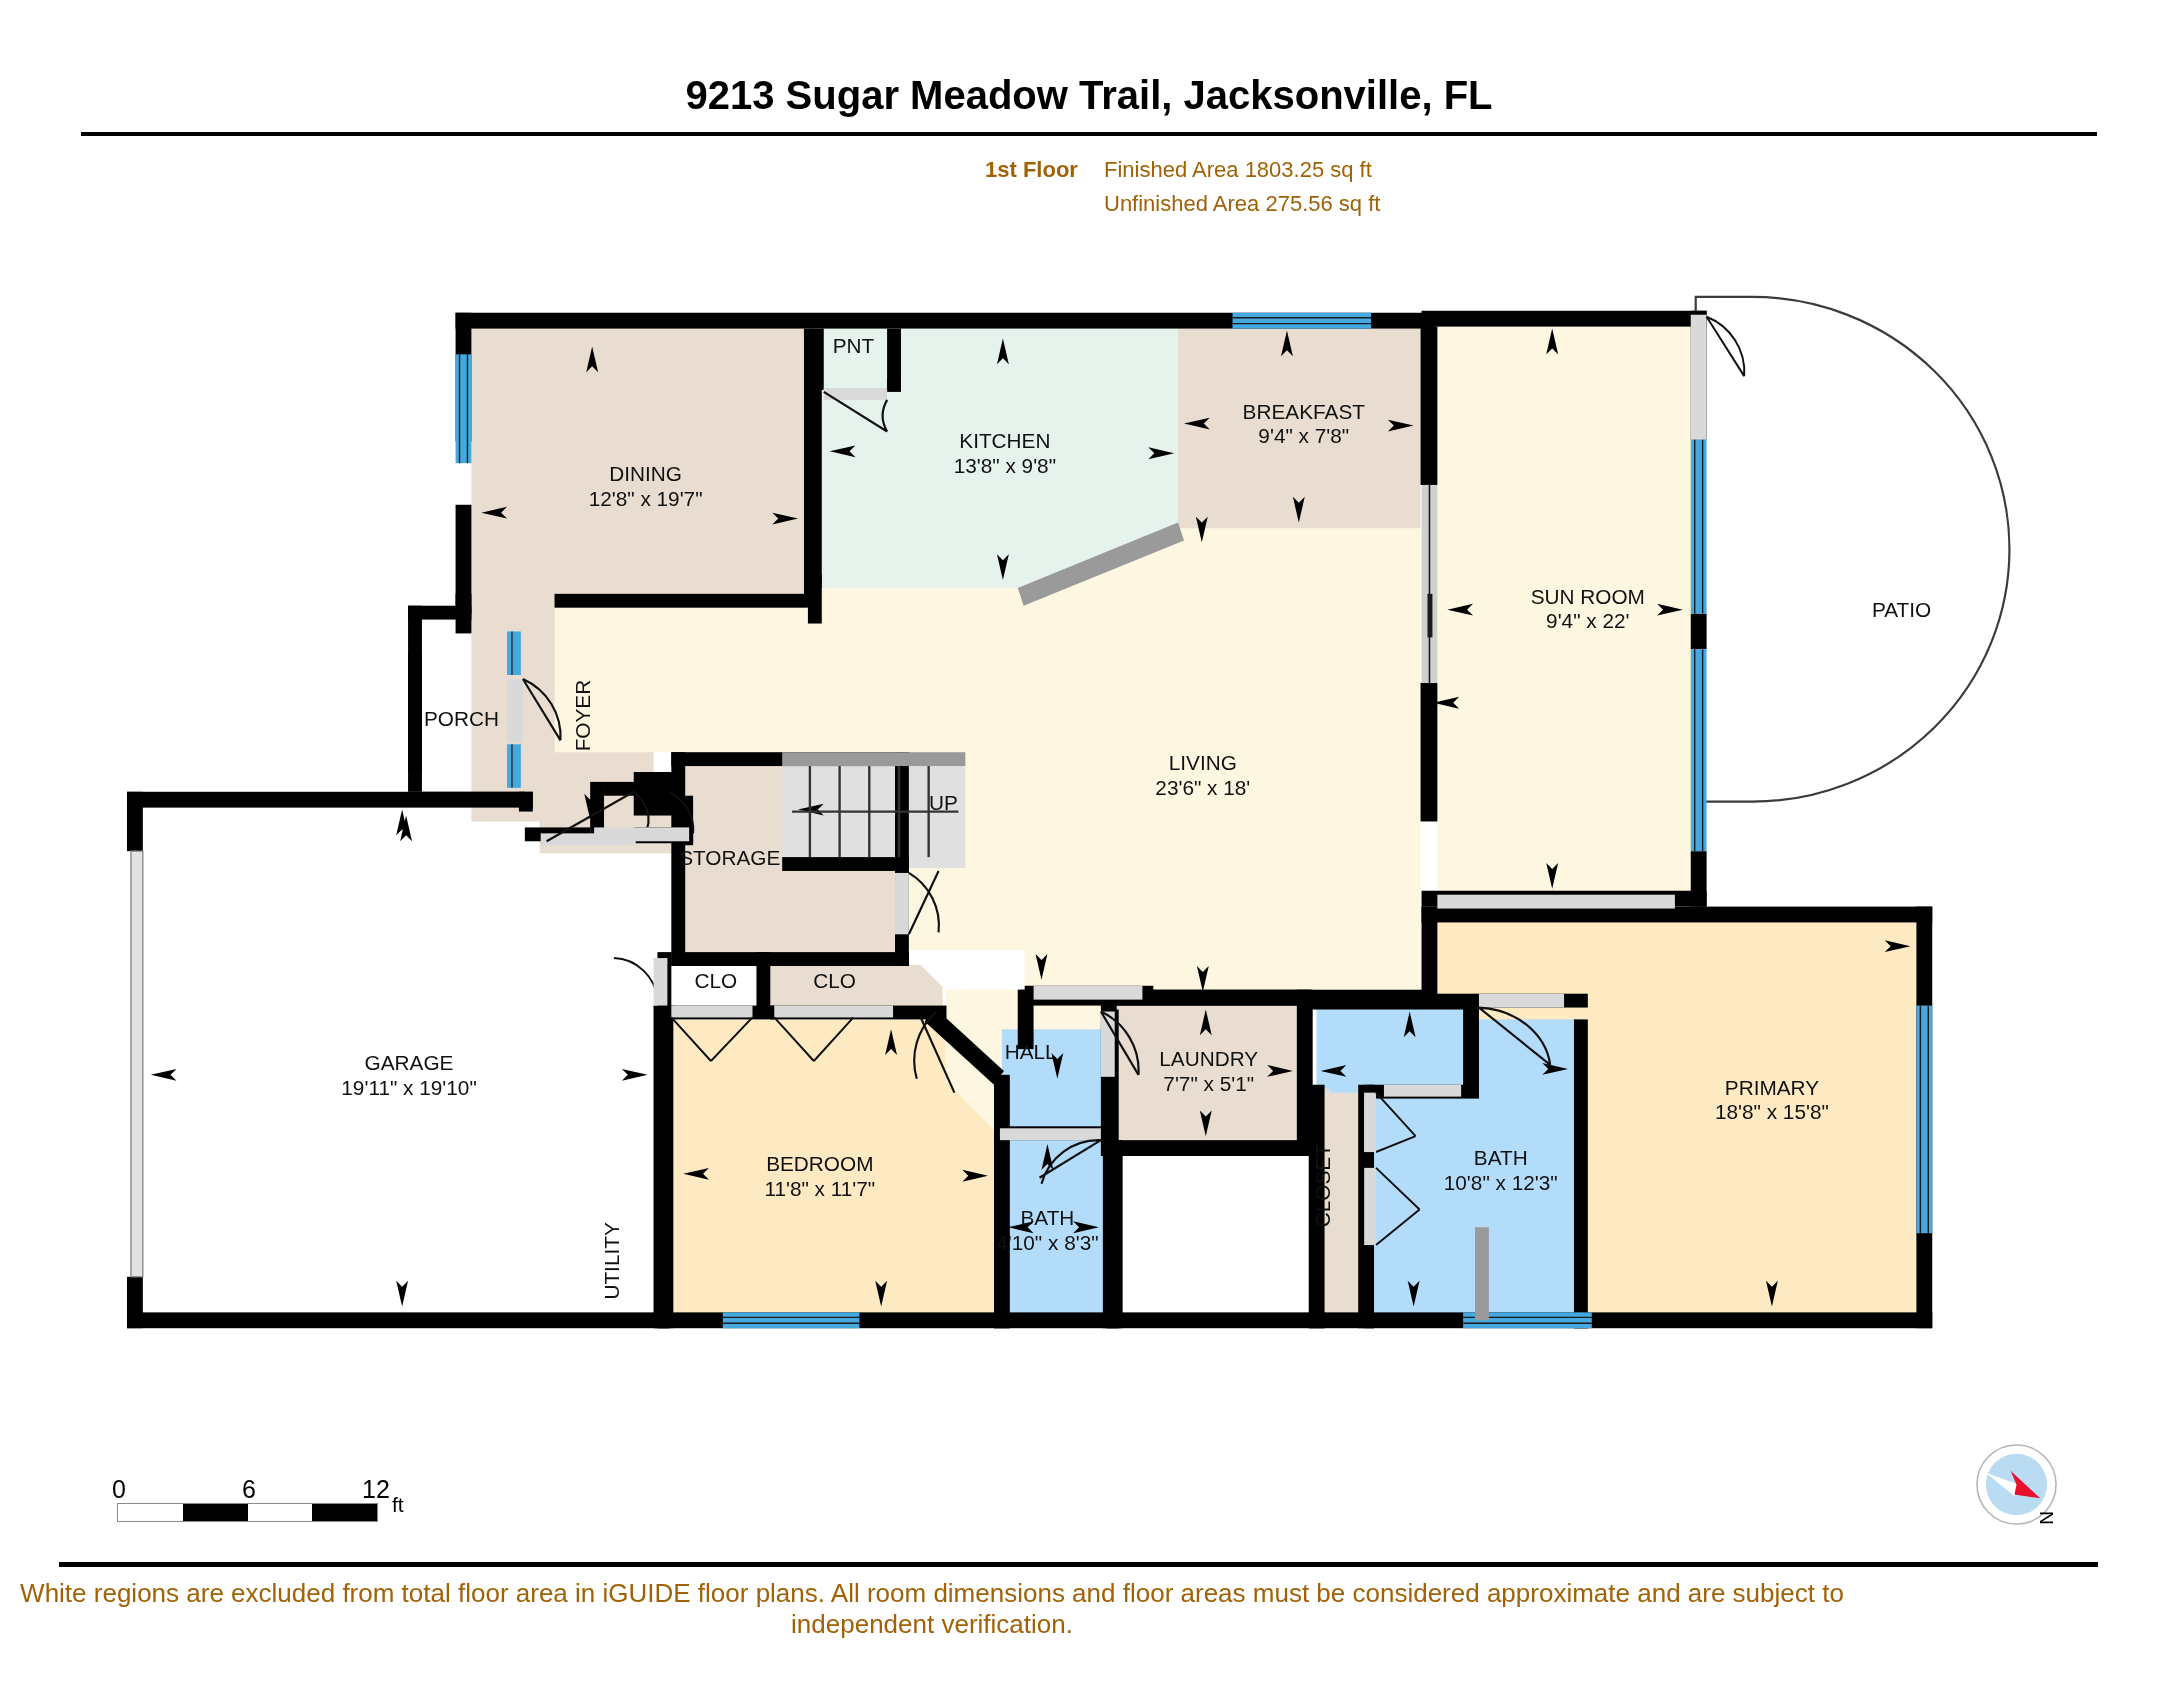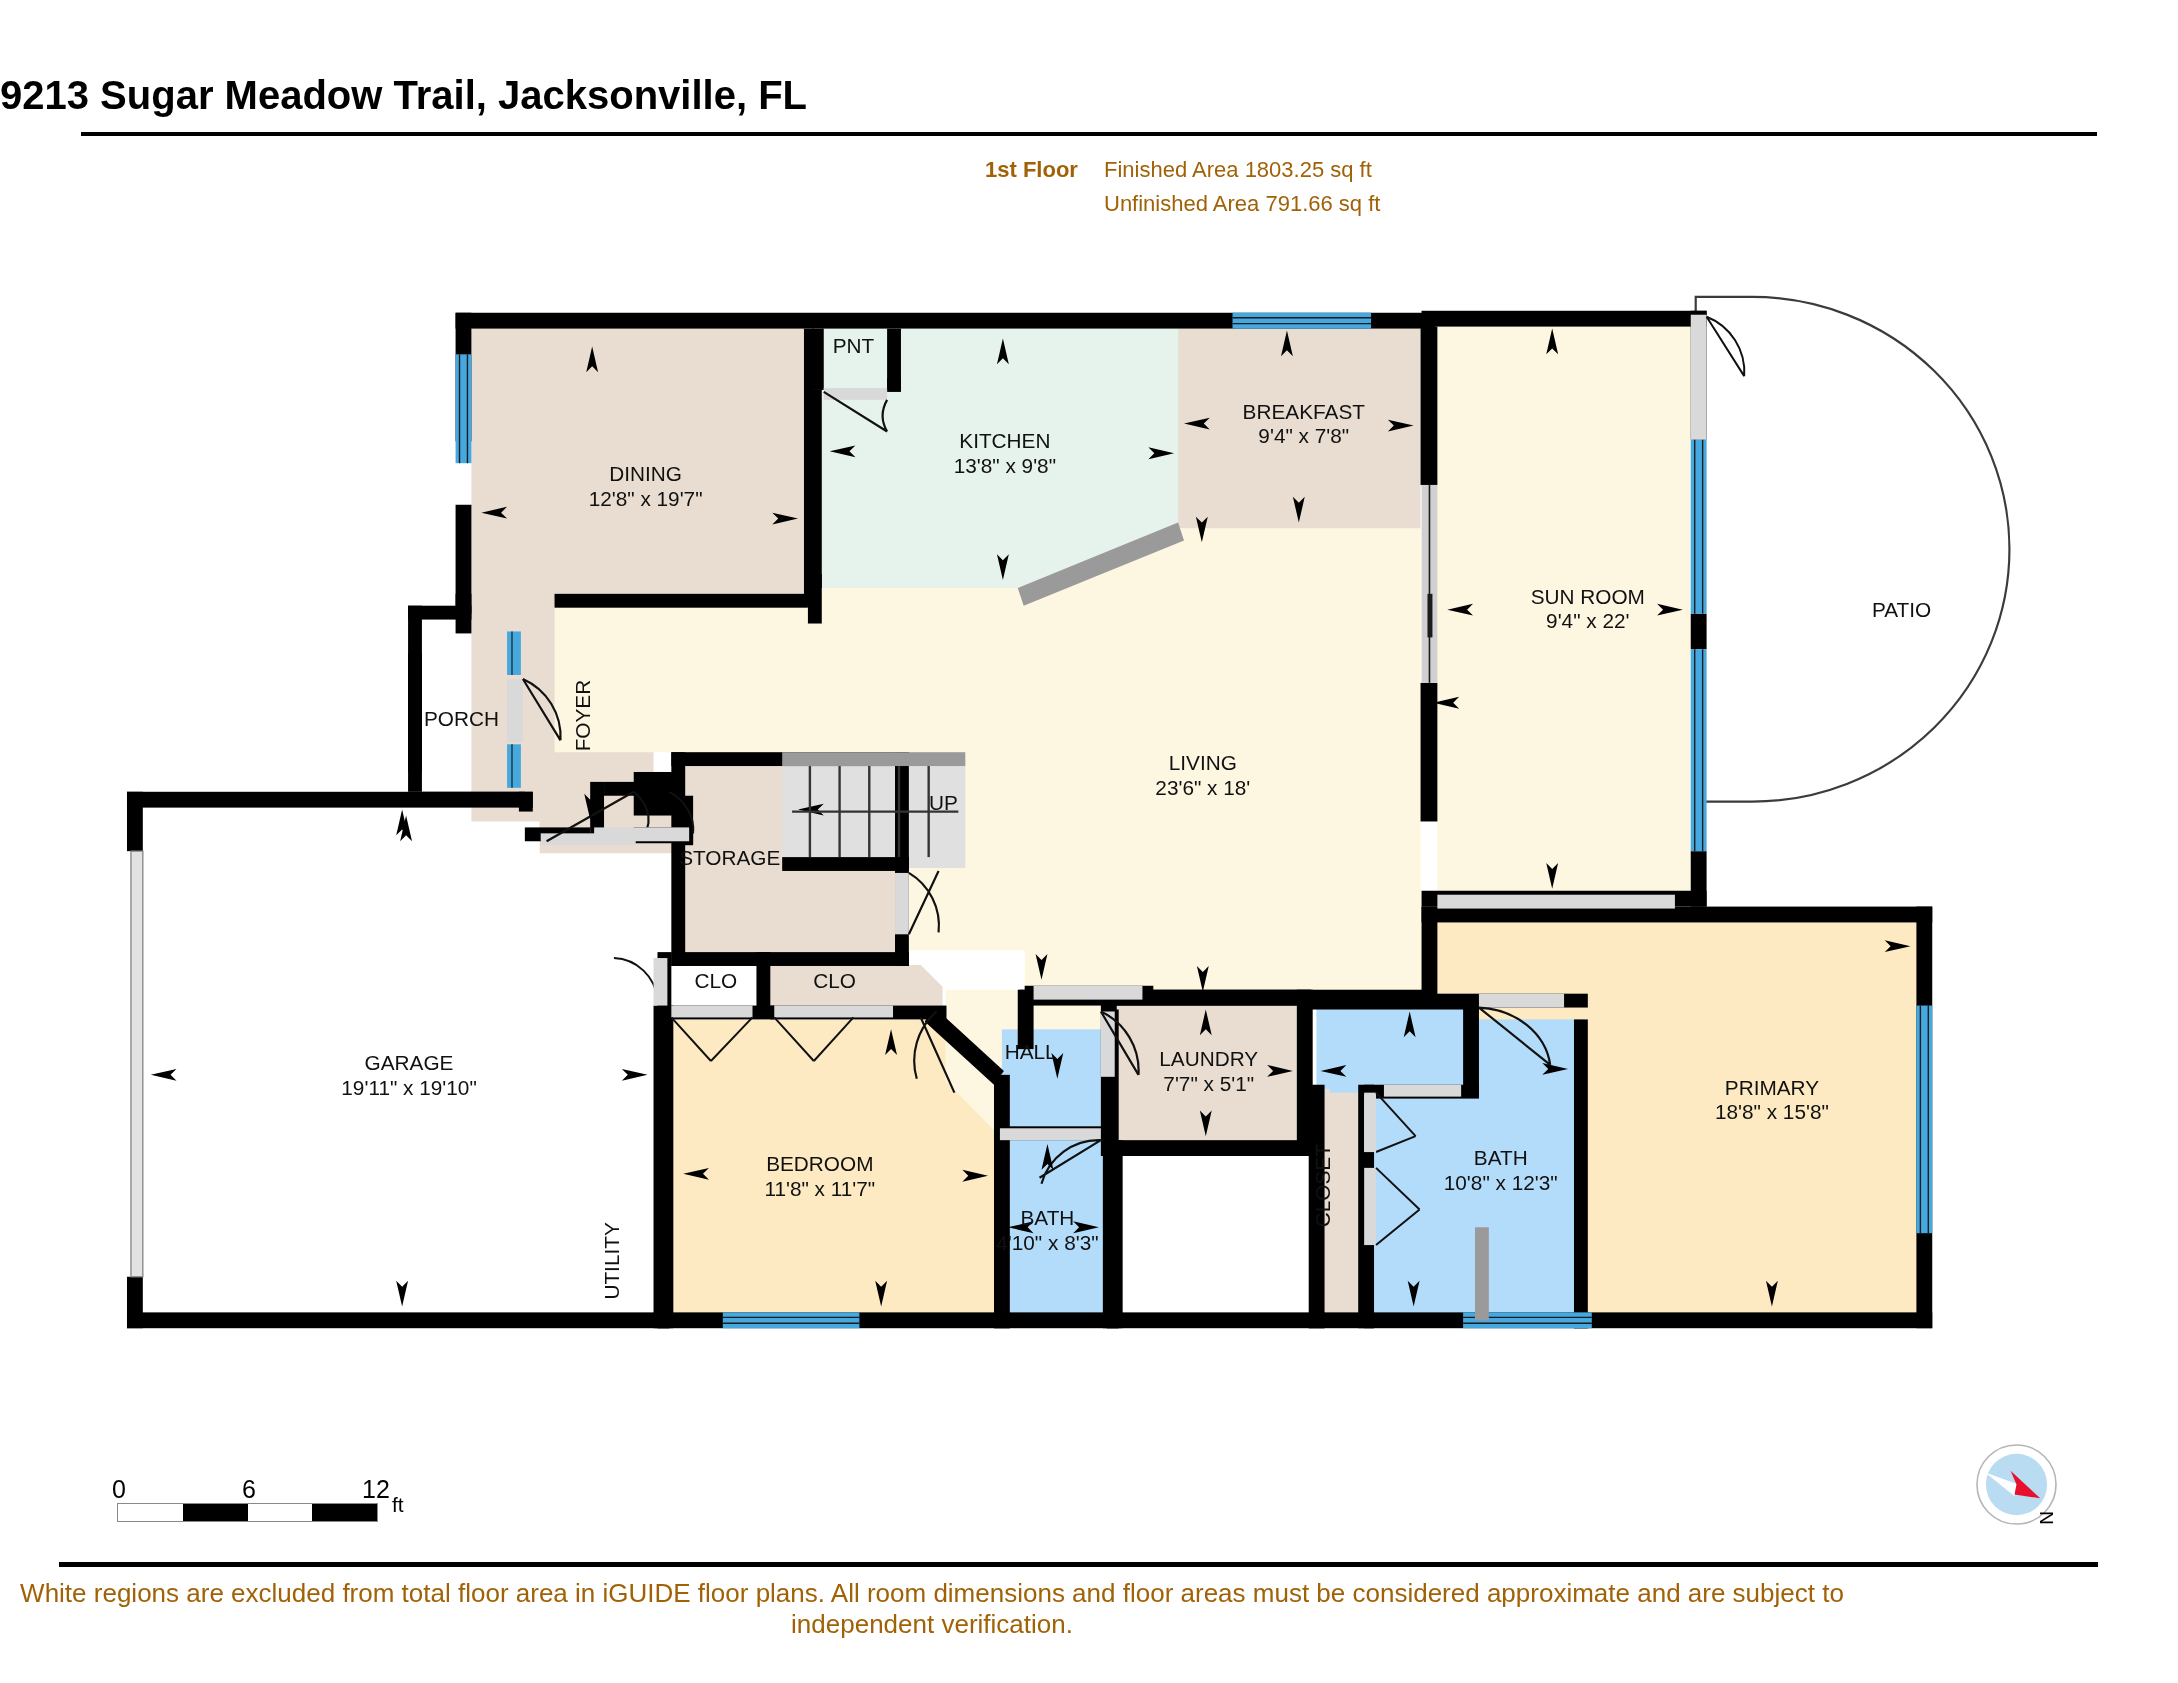--- a/index.html
+++ b/index.html
@@ -10,20 +10,21 @@
     width: 2178px; height: 1683px;
     font-family: "Liberation Sans", sans-serif;
     position: relative;
     overflow: hidden;
   }
   .page { position: absolute; inset: 0; }
 
   
   .title {
     position: absolute; top: 73px; left: 0; width: 2178px;
+    text-align: center;
     font-size: 40px; font-weight: bold; color: #000;
     letter-spacing: 0px;
   }
   .hrule-top {
     position: absolute; left: 81px; top: 132px; width: 2016px; height: 4px;
     background: #000;
   }
   .area-block {
     position: absolute; left: 985px; top: 153px;
     font-size: 22px; color: #a16207; line-height: 34px;
@@ -76,21 +77,21 @@
 <div class="page">
 
   <div class="title">9213 Sugar Meadow Trail, Jacksonville, FL</div>
   <div class="hrule-top"></div>
 
   <div class="area-block">
     <div class="area-row">
       <span class="area-label">1st Floor</span><span class="area-val">Finished Area 1803.25 sq ft</span>
     </div>
     <div class="area-row">
-      <span class="area-label"></span><span class="area-val">Unfinished Area 791.66 sq ft</span>
+      <span class="area-label"></span><span class="area-val">Unfinished Area 275.56 sq ft</span>
     </div>
   </div>
 
   <svg id="plan" width="2178" height="1445" viewBox="0 0 2200 1460">
 
     <g>
 
       <path d="M1713,300 L1770,300 A 260 255 0 0 1 1770,810 L1713,810 Z" fill="#ffffff" stroke="#3b3b3b" stroke-width="2.2"></path>
 
       <path d="M140,812 L660,812 L660,1340 L140,1340 Z" fill="#ffffff"></path>

